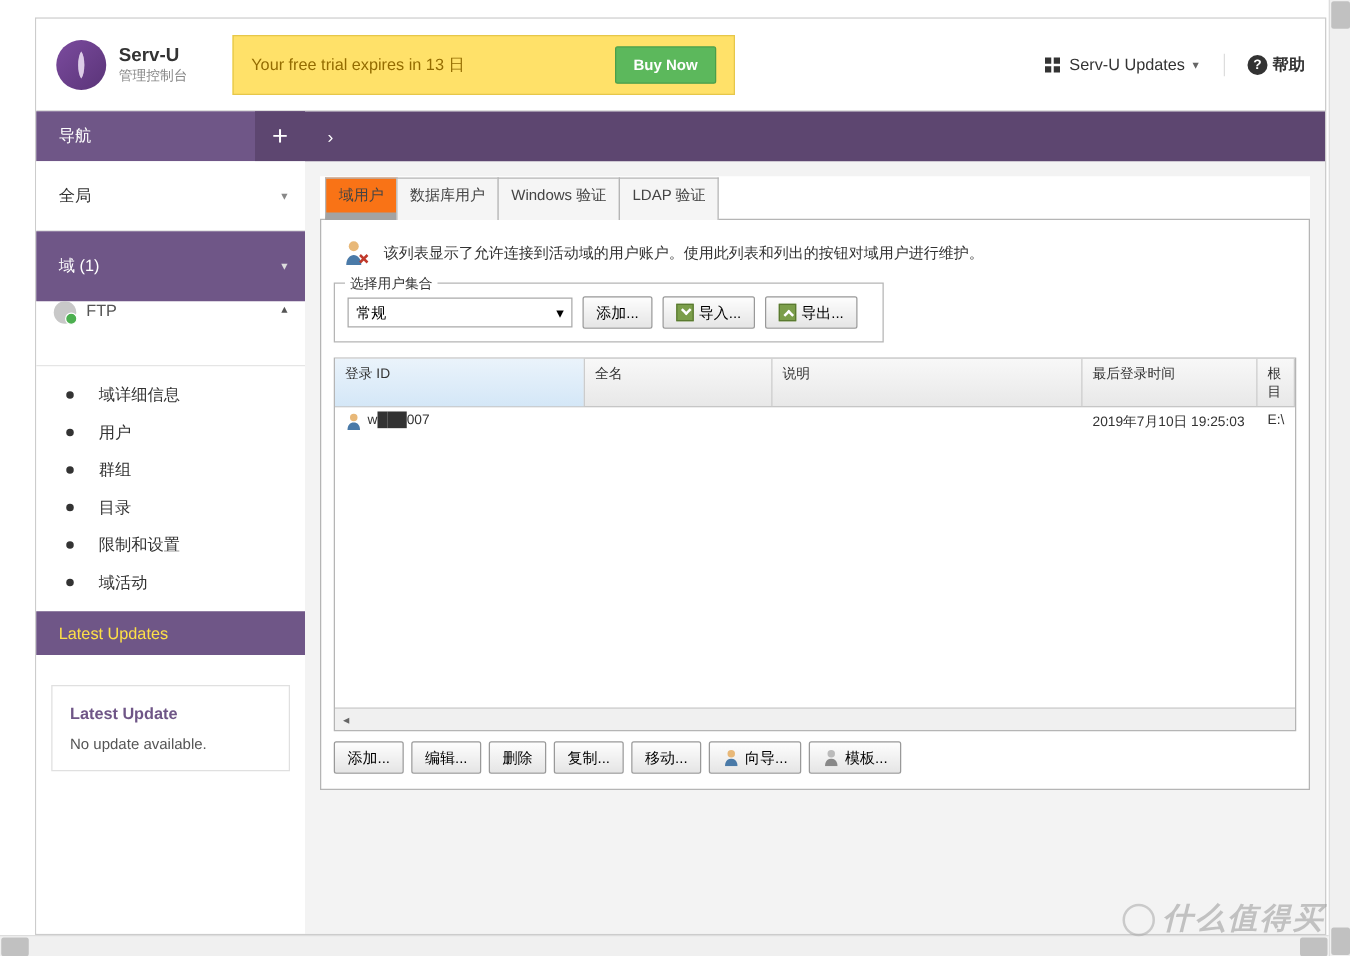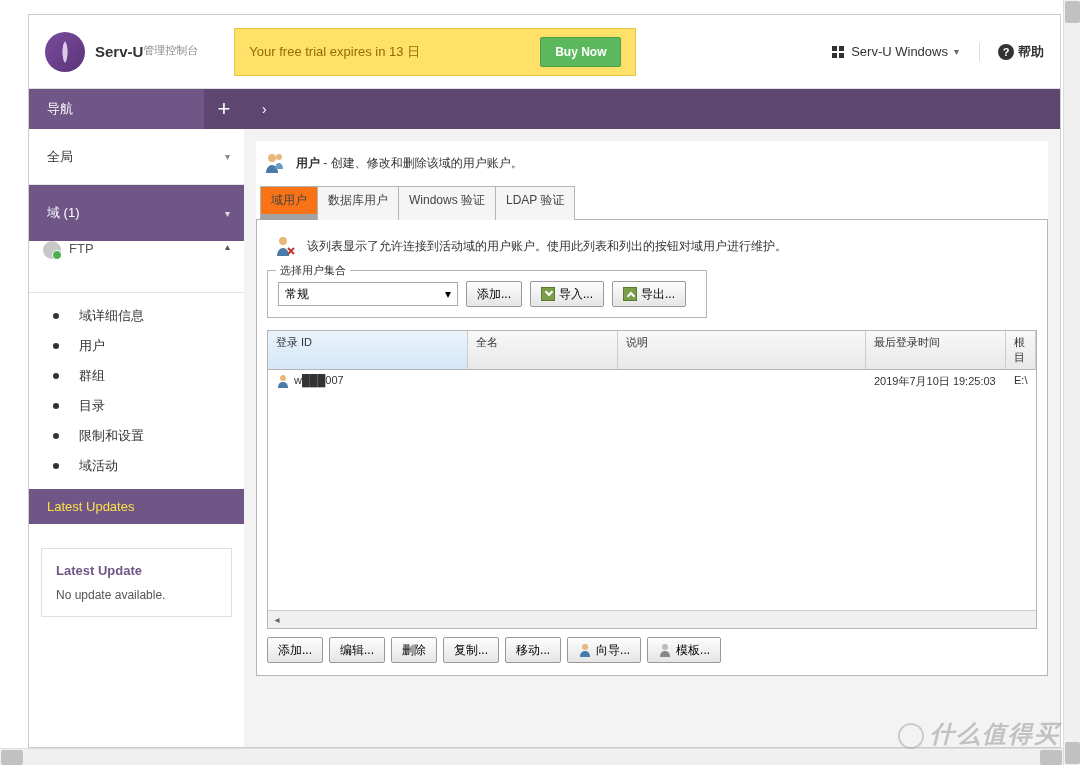--- a/index.html
+++ b/index.html
@@ -8,21 +8,21 @@
 .outer-scroll-thumb-top{position:absolute;top:0;width:15px;height:22px;background:#c1c1c1;border-radius:2px;margin:1px}
 .outer-scroll-thumb-bot{position:absolute;bottom:0;width:15px;height:22px;background:#c1c1c1;border-radius:2px;margin:1px}
 .outer-scroll-h{position:absolute;left:0;bottom:0;height:17px;width:1063px;background:#f0f0f0;border-top:1px solid #ddd}
 .outer-scroll-h .lb{position:absolute;left:0;width:22px;height:15px;background:#c1c1c1;border-radius:2px;margin:1px}
 .outer-scroll-h .rb{position:absolute;right:0;width:22px;height:15px;background:#c1c1c1;border-radius:2px;margin:1px}
 .frame{position:absolute;left:28px;top:14px;width:1033px;height:734px;background:#f3f3f3;border:1px solid #ccc}
 .topbar{height:74px;background:#fff;border-bottom:1px solid #ddd;display:flex;align-items:center;padding:0 16px}
 .logo-wrap{display:flex;align-items:center;gap:10px}
 .logo{width:40px;height:40px;border-radius:50%;background:linear-gradient(135deg,#7b4b9e,#5a3478);display:flex;align-items:center;justify-content:center}
 .logo svg{width:26px;height:26px}
-.brand{display:flex;flex-direction:row}
+.brand{display:flex;flex-direction:column}
 .brand .name{font-weight:bold;font-size:15px;color:#333}
 .brand .sub{font-size:11px;color:#888}
 .trial{margin-left:36px;background:#ffe169;border:1px solid #e6c74a;height:48px;display:flex;align-items:center;padding:0 14px;gap:120px}
 .trial-text{color:#946c00;font-size:13px;font-weight:500}
 .buy-btn{background:#5cb85c;color:#fff;border:1px solid #4a9e4a;padding:7px 14px;font-size:12px;font-weight:bold;cursor:pointer;border-radius:2px}
 .top-right{margin-left:auto;display:flex;align-items:center;gap:20px}
 .products-btn{display:flex;align-items:center;gap:6px;cursor:pointer;font-size:13px;color:#333}
 .grid-icon{display:inline-block;width:14px;height:14px}
 .grid-icon span{float:left;width:5px;height:5px;background:#333;margin:1px}
 .chev{font-size:10px;color:#666}
@@ -125,21 +125,21 @@
       <button class="buy-btn">Buy Now</button>
     </div>
     <div class="top-right">
       <div class="products-btn">
         <span class="grid-icon">
             <span></span>
             <span></span>
             <span></span>
             <span></span>
           </span>
-        <span>Serv-U Windows</span>
+        <span>Serv-U Updates</span>
         <span class="chev">▾</span>
       </div>
       <div class="help-btn">
         <span class="help-icon">?</span>
         <span>帮助</span>
       </div>
     </div>
   </div>
 
   <div class="body">
@@ -172,31 +172,20 @@
       <div class="lu-hdr">Latest Updates</div>
       <div class="lu-box">
         <div class="title">Latest Update</div>
         <div class="msg">No update available.</div>
       </div>
     </div>
 
     <div class="content">
       <div class="crumb-bar">›</div>
       <div class="panel">
-        <div class="pg-hdr">
-          <span class="user-icon">
-            <svg viewBox="0 0 24 24">
-                <circle cx="10" cy="7" r="4" fill="#e8b878"></circle>
-                <path d="M4 22c0-5 3-8 6-8s6 3 6 8" fill="#4a7aa8"></path>
-                <circle cx="17" cy="6" r="3" fill="#e8b878"></circle>
-                <path d="M13 18c0-4 2-6 4-6s4 2 4 6" fill="#6a9ac8"></path>
-              </svg>
-          </span>
-          <span><b>用户</b><span> - 创建、修改和删除该域的用户账户。</span></span>
-        </div>
         <div class="tabs">
           <div class="tab active">域用户</div>
           <div class="tab">数据库用户</div>
           <div class="tab">Windows 验证</div>
           <div class="tab">LDAP 验证</div>
         </div>
         <div class="tab-body">
           <div class="sub-hdr">
             <span class="user-icon">
               <svg viewBox="0 0 24 24">

